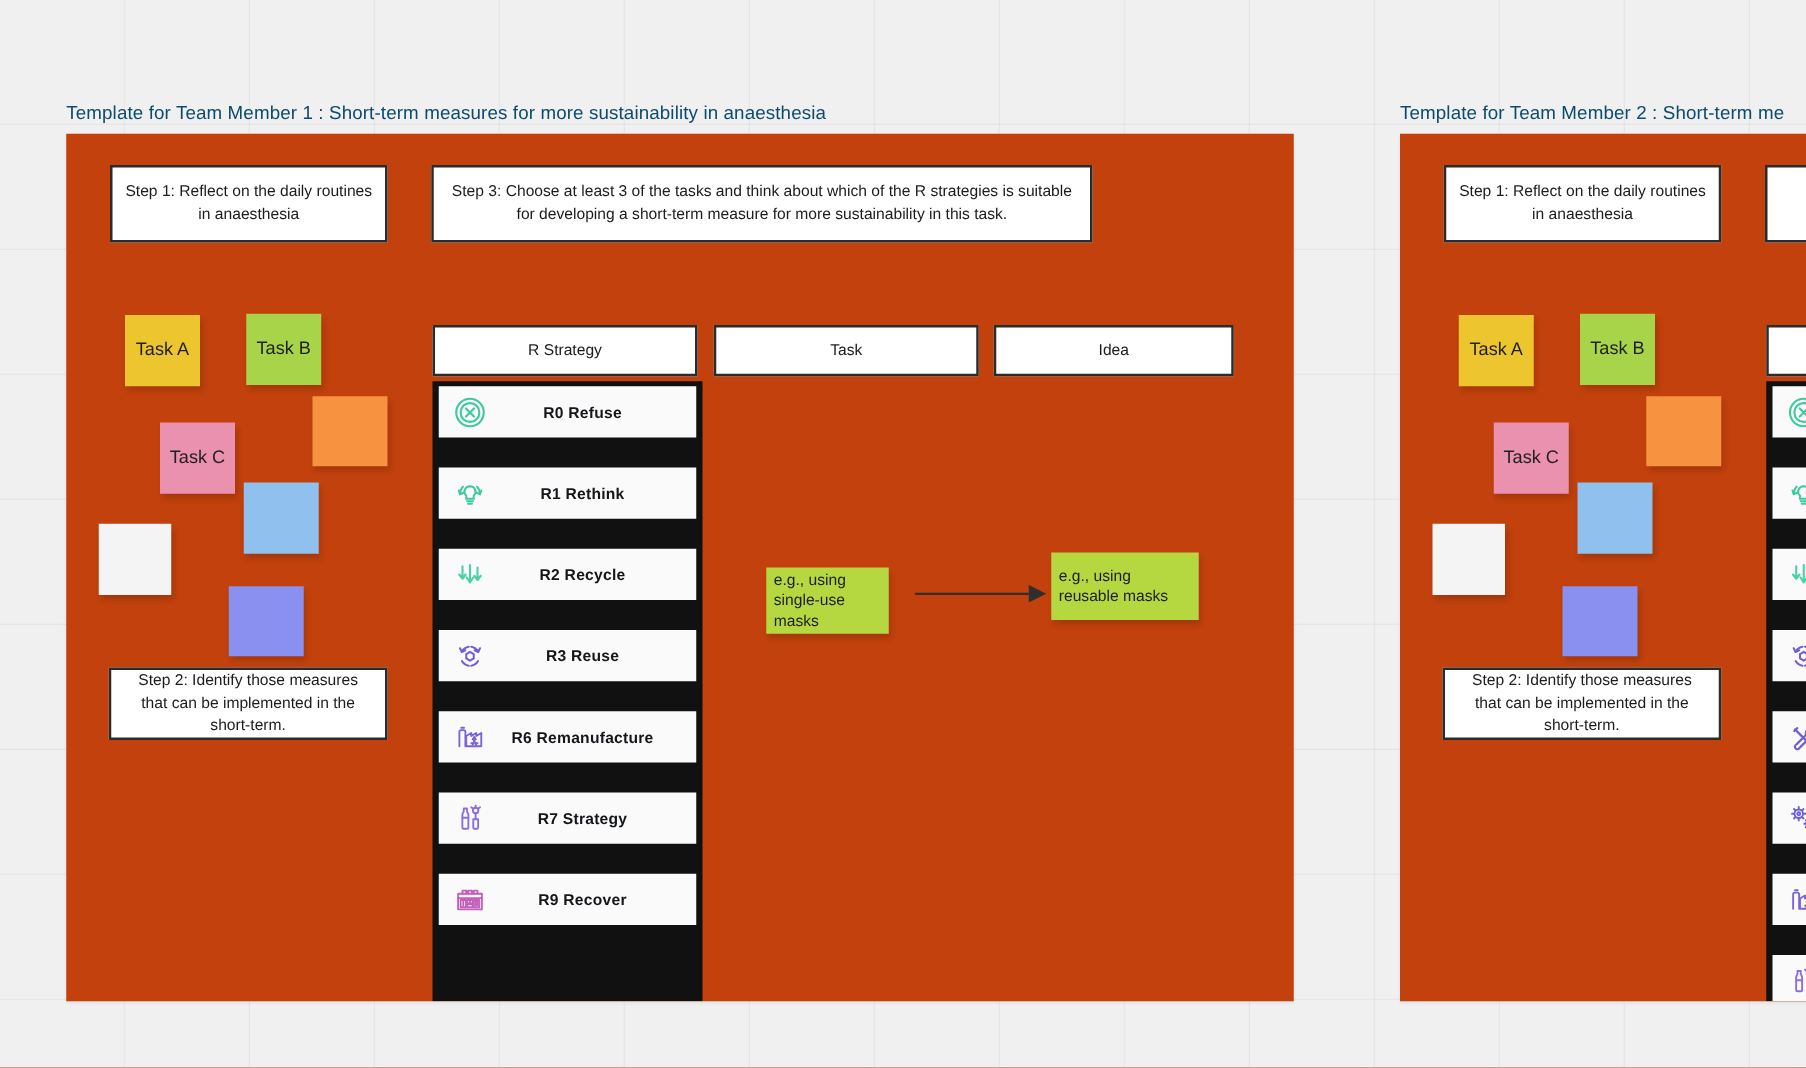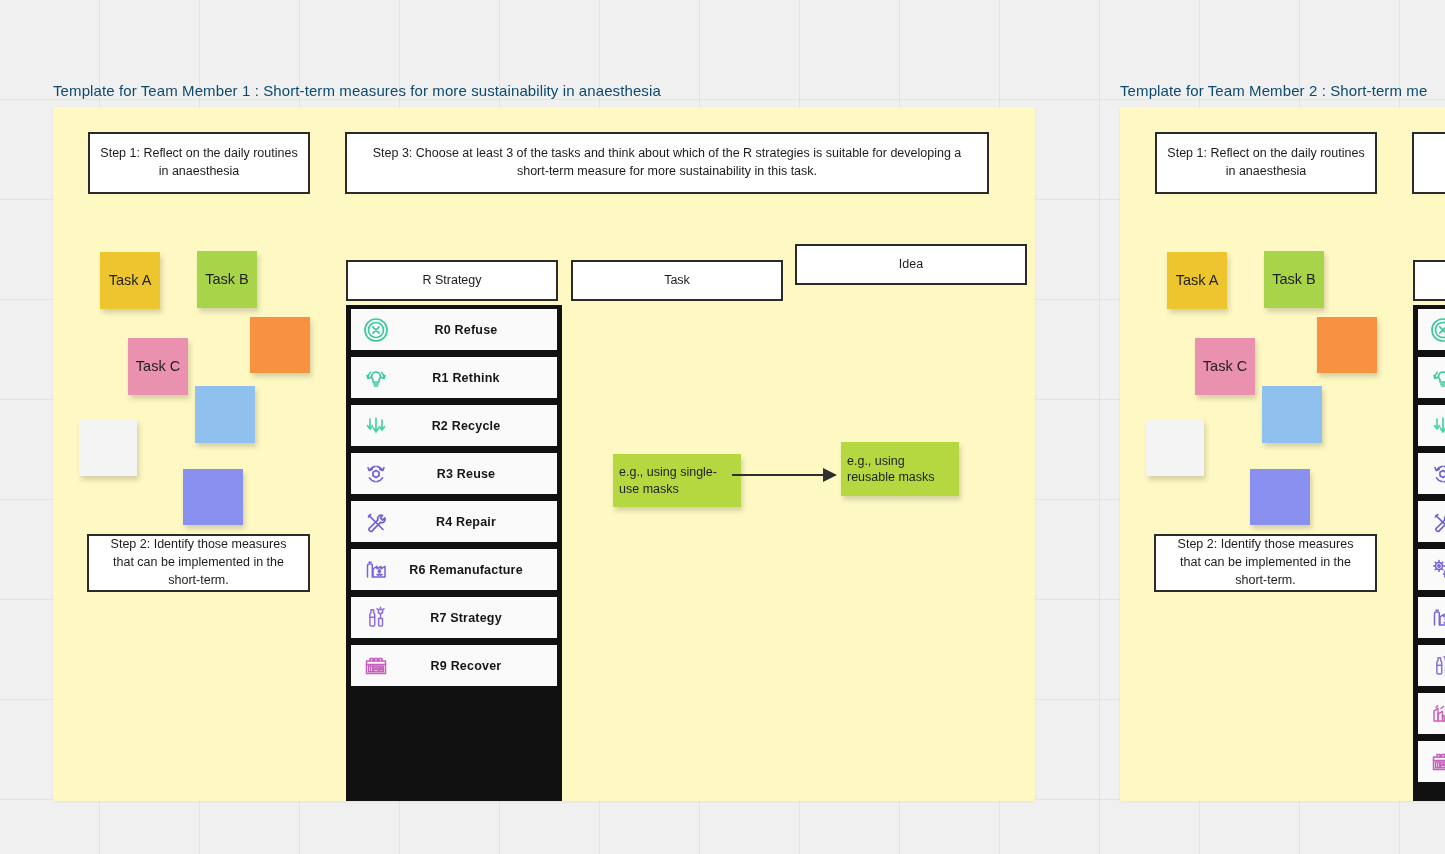--- a/index.html
+++ b/index.html
@@ -22,21 +22,21 @@
   
   .board-wrap { position: absolute; }
   .board-title {
     font-size: 15px;
     color: #0c4a6e;
     white-space: nowrap;
     margin-bottom: 8px;
     letter-spacing: 0.1px;
   }
   .board {
-    background: #fef9c3;
+    background: #c2410c;
     position: relative;
     overflow: hidden;
     box-shadow: 0 1px 3px rgba(0,0,0,0.06);
   }
 
   
   .frame-box {
     position: absolute;
     background: #fff;
     border: 2px solid #2b2b2b;
@@ -69,21 +69,21 @@
     position: absolute;
     background: #111111;
     padding: 4px 5px 0 5px;
     overflow: hidden;
   }
   .rrow {
     display: flex;
     align-items: center;
     background: #fafafa;
     height: 41px;
-    margin-bottom: 7px;
+    margin-bottom: 24px;
     padding-left: 8px;
   }
   .rrow .ricon {
     width: 34px; height: 32px;
     flex: 0 0 34px;
     display: flex; align-items: center; justify-content: center;
   }
   .rrow .rlabel {
     flex: 1;
     text-align: center;
@@ -101,37 +101,37 @@
 <body>
 
 <div class="canvas">
 
   <div class="board-wrap" style="left:53px; top:82px;">
     <div class="board-title">Template for Team Member 1 : Short-term measures for more sustainability in anaesthesia</div>
     <div class="board" style="width:982px; height:694px;">
 
       <div class="frame-box" style="left:35px; top:25px; width:222px; height:62px;">Step 1: Reflect on the daily routines in anaesthesia</div>
 
-      <div class="frame-box" style="left:292px; top:25px; width:644px; height:62px;text-align:center;">Step 3: Choose at least 3 of the tasks and think about which of the R strategies is suitable for developing a short-term measure for more sustainability in this task.</div>
+      <div class="frame-box" style="left:292px; top:25px; width:529px; height:62px;text-align:center;">Step 3: Choose at least 3 of the tasks and think about which of the R strategies is suitable for developing a short-term measure for more sustainability in this task.</div>
 
       <div class="frame-box" style="left:34px; top:427px; width:223px; height:58px;">Step 2: Identify those measures that can be implemented in the short-term.</div>
 
       <div class="frame-box" style="left:293px; top:153px; width:212px; height:41px;">R Strategy</div>
       <div class="frame-box" style="left:518px; top:153px; width:212px; height:41px;">Task</div>
-      <div class="frame-box" style="left:742px; top:137px; width:232px; height:41px;">Idea</div>
+      <div class="frame-box" style="left:742px; top:153px; width:192px; height:41px;">Idea</div>
 
       <div class="sticky" style="left:47px; top:145px; width:60px; height:57px; background:#edc52e;">Task A</div>
       <div class="sticky" style="left:144px; top:144px; width:60px; height:57px; background:#a8d44a;">Task B</div>
       <div class="sticky" style="left:197px; top:210px; width:60px; height:56px; background:#f79240;"></div>
       <div class="sticky" style="left:75px; top:231px; width:60px; height:57px; background:#ea91b0;">Task C</div>
       <div class="sticky" style="left:142px; top:279px; width:60px; height:57px; background:#90c0ee;"></div>
       <div class="sticky" style="left:26px; top:312px; width:58px; height:57px; background:#f4f4f4;"></div>
       <div class="sticky" style="left:130px; top:362px; width:60px; height:56px; background:#8a90f0;"></div>
 
-      <div class="sticky small" style="left:560px; top:347px; width:128px; height:53px; background:#b5d840;">e.g., using single-use masks</div>
+      <div class="sticky small" style="left:560px; top:347px; width:98px; height:53px; background:#b5d840;">e.g., using single-use masks</div>
 
       <svg class="arrow" style="left:678px; top:357px;" width="106" height="22" viewBox="0 0 106 22">
         <line x1="1" y1="11" x2="92" y2="11" stroke="#2f2f2f" stroke-width="1.8"></line>
         <polygon points="92,4 106,11 92,18" fill="#2f2f2f"></polygon>
       </svg>
 
       <div class="sticky small" style="left:788px; top:335px; width:118px; height:54px; background:#b5d840;">e.g., using reusable masks</div>
 
       <div class="rlist" style="left:293px; top:198px; width:216px; height:496px;">
 
@@ -174,29 +174,20 @@
             <svg width="28" height="28" viewBox="0 0 28 28" fill="none" stroke="#6f5fd6" stroke-width="1.6" stroke-linecap="round" stroke-linejoin="round">
               <path d="M14 10.5 17 12.3v3.4L14 17.5 11 15.7v-3.4z"></path>
               <path d="M7.5 10.2A8 8 0 0 1 13 6.4 M20.5 10.2A8 8 0 0 0 15 6.4"></path>
               <path d="M7.5 17.8A8 8 0 0 0 13 21.6 M20.5 17.8A8 8 0 0 1 15 21.6"></path>
               <path d="M6 7.6 7.4 10.6 10.3 9.2 M22 7.6 20.6 10.6 17.7 9.2"></path>
             </svg>
           </span>
           <span class="rlabel">R3 Reuse</span>
         </div>
 
-        <div class="rrow">
-          <span class="ricon">
-            <svg width="28" height="28" viewBox="0 0 28 28" fill="none" stroke="#6f5fd6" stroke-width="1.7" stroke-linecap="round" stroke-linejoin="round">
-              <path d="M7 7.5 18.5 19 21 21.5 M6.5 8.8 8.8 6.5"></path>
-              <path d="M20.5 7.5a3.4 3.4 0 0 0-4.6 4.3L8.2 19.5a2 2 0 1 0 2.6 2.6l7.7-7.7a3.4 3.4 0 0 0 4.3-4.6l-2.3 2.3-2.1-2.1z"></path>
-            </svg>
-          </span>
-          <span class="rlabel">R4 Repair</span>
-        </div>
 
 
         <div class="rrow">
           <span class="ricon">
             <svg width="28" height="28" viewBox="0 0 28 28" fill="none" stroke="#7a63dc" stroke-width="1.5" stroke-linecap="round" stroke-linejoin="round">
               <path d="M5.5 21V9.5a1.4 1.4 0 0 1 1.4-1.4h2a1.4 1.4 0 0 1 1.4 1.4V21"></path>
               <path d="M7 6.2h2.2"></path>
               <path d="M11 21v-8.2l4-2.4v2.4l4-2.4v2.4l4-2.4V21z"></path>
               <path d="M16.2 15.4l1.2-1.9 1.2 1.9h-.9v1.6h-.6v-1.6z"></path>
               <path d="M15.1 18.6l1.9-.2-.8 1.4"></path>

